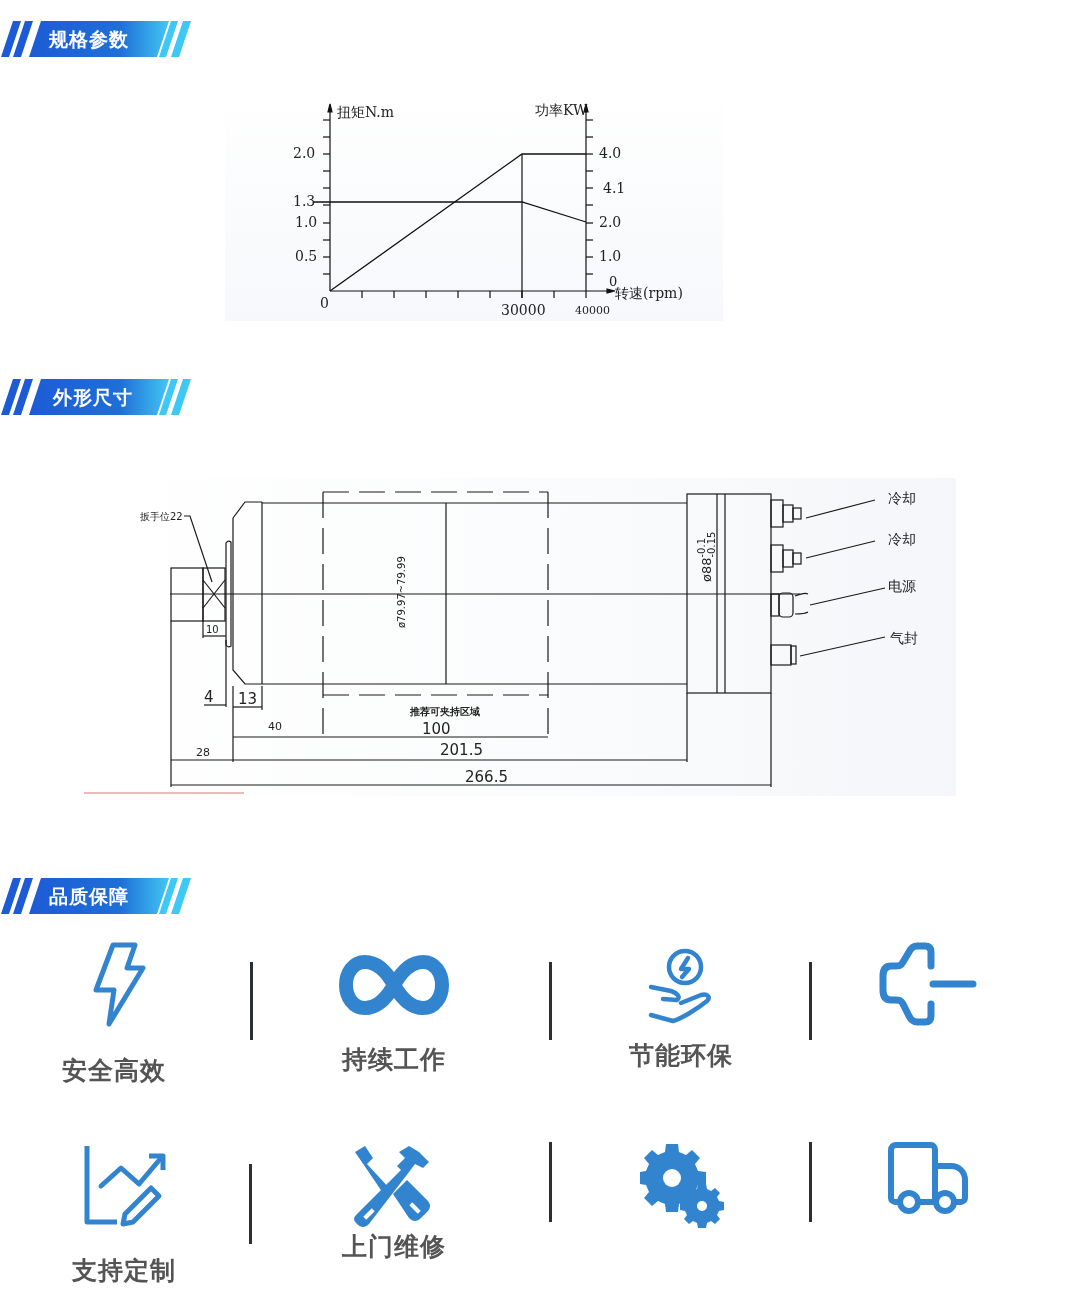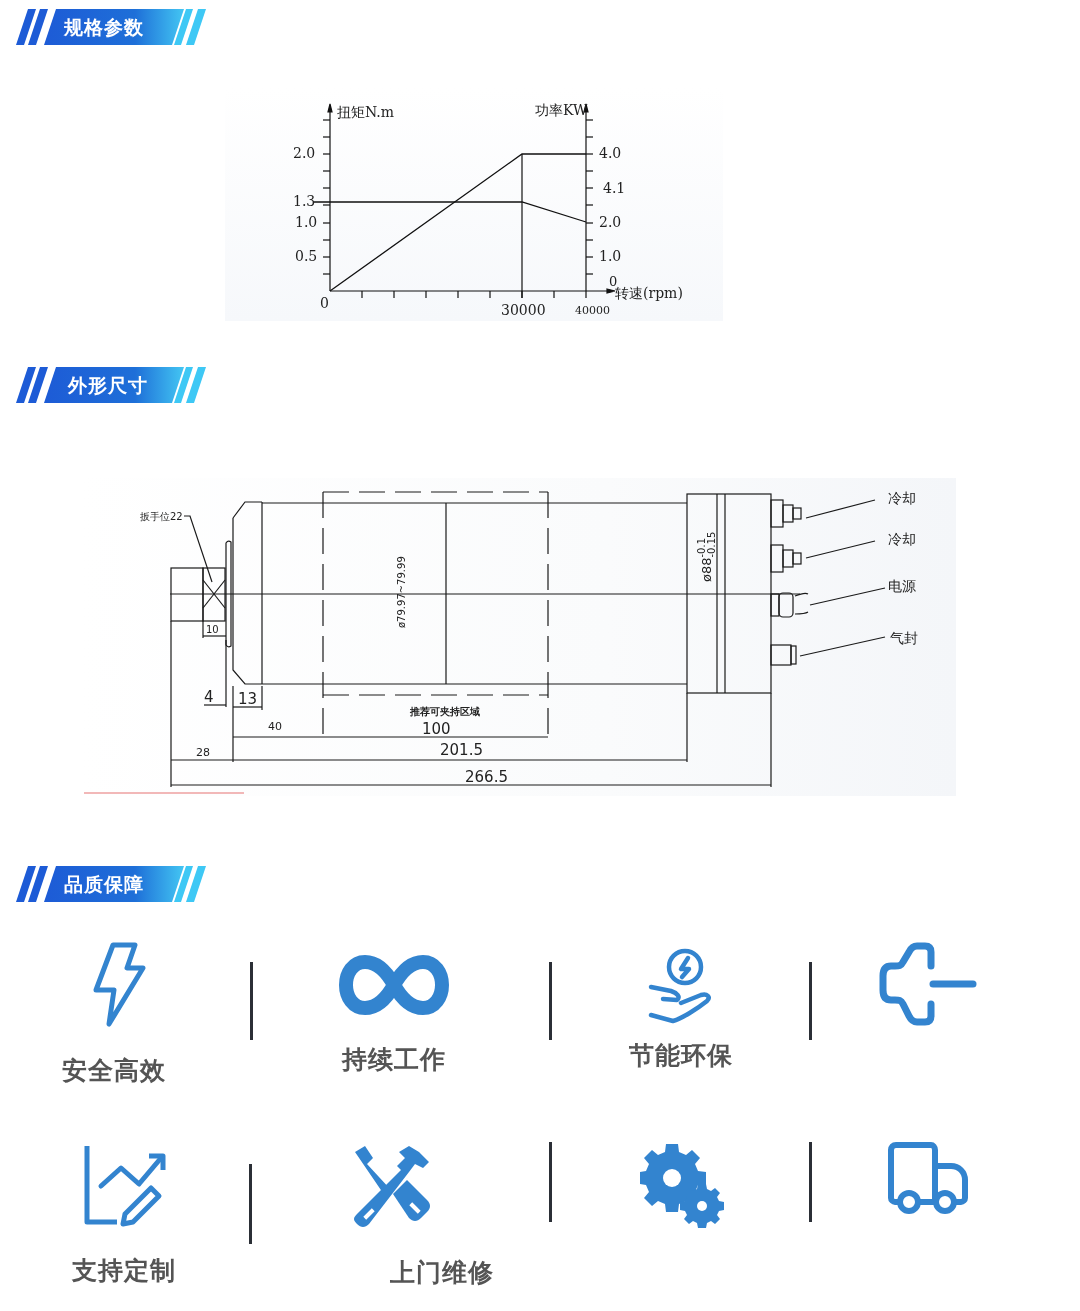--- a/index.html
+++ b/index.html
@@ -1,17 +1,17 @@
 <!DOCTYPE html>
 <html><head>
 <meta charset="utf-8">
 <style>
   html, body { margin:0; padding:0; background:#ffffff; }
   body { width:1080px; height:1311px; position:relative; overflow:hidden; font-family:"DejaVu Sans", sans-serif; }
-  .banner { position:absolute; left:16px; width:192px; height:48px; }
+  .banner { position:absolute; left:1px; width:192px; height:48px;margin-top:12px; }
   .banner svg { position:absolute; left:0; top:0; }
   .banner .btxt { position:absolute; left:48px; top:0; height:36px; line-height:36px; color:#fff; font-weight:bold; font-size:19px; letter-spacing:1px; }
   .chart-box { position:absolute; left:225px; top:88px; width:498px; height:233px; background:linear-gradient(180deg,#ffffff 0%,#f6f8fb 100%); }
   .drawing-box { position:absolute; left:80px; top:478px; width:876px; height:318px; background:linear-gradient(90deg,#ffffff 0%,#fafbfc 60%,#f4f6f9 100%); }
   .feature { position:absolute; width:200px; text-align:center; }
   .feature .ficon { display:block; margin:0 auto; }
   .feature .flabel { display:block; font-size:25px; font-weight:bold; color:#545454; letter-spacing:1px; }
   .divider { position:absolute; width:3px; background:#2b2f36; }
   .mono { font-family:"DejaVu Serif", serif; }
 </style>
@@ -287,21 +287,21 @@
 <div class="feature" style="left:294px;top:1142px;">
   <svg class="ficon" width="90" height="88" viewBox="0 0 90 88">
     <g fill="#3384cf">
       <path d="M6,10 L16,4 L24,16 L18,22 L42,48 L36,54 Z"></path>
       <path d="M44,52 L58,38 L78,58 C82,62 82,66 78,70 L72,76 C68,80 64,80 60,76 Z"></path>
       <path d="M8,72 L52,28 L48,24 L56,16 L50,10 L60,4 L70,10 L80,20 L74,26 L66,22 L60,30 L20,82 C16,86 12,86 8,82 C4,78 4,76 8,72 Z"></path>
     </g>
     <rect x="64" y="60" width="4" height="12" fill="#fff" transform="rotate(-45 66 66)"></rect>
     <rect x="18" y="66" width="4" height="12" fill="#fff" transform="rotate(45 20 72)"></rect>
   </svg>
-  <span class="flabel" style="margin-top:26px;text-align:right;">上门维修</span>
+  <span class="flabel" style="">上门维修</span>
 </div>
 <div class="divider" style="left:549px;top:1142px;height:80px;"></div>
 
 <div class="feature" style="left:583px;top:1142px;">
   <svg class="ficon" width="90" height="88" viewBox="0 0 90 88">
     <g fill="#3384cf">
       <path d="M24,2 L36,2 L37,10 L44,13 L50,8 L58,16 L53,22 L56,29 L64,30 L64,42 L56,43 L53,50 L58,56 L50,64 L44,59 L37,62 L36,70 L24,70 L23,62 L16,59 L10,64 L2,56 L7,50 L4,43 L-2,42 L-2,30 L4,29 L7,22 L2,16 L10,8 L16,13 L23,10 Z" transform="translate(4,0)"></path>
       <path d="M62,46 L70,46 L71,51 L75,53 L79,50 L84,55 L81,59 L83,63 L88,64 L88,72 L83,73 L81,77 L84,81 L79,86 L75,83 L71,85 L70,90 L62,90 L61,85 L57,83 L53,86 L48,81 L51,77 L49,73 L44,72 L44,64 L49,63 L51,59 L48,55 L53,50 L57,53 L61,51 Z" transform="translate(-2,-4)"></path>
     </g>
     <circle cx="34" cy="36" r="9" fill="#fff"></circle>

